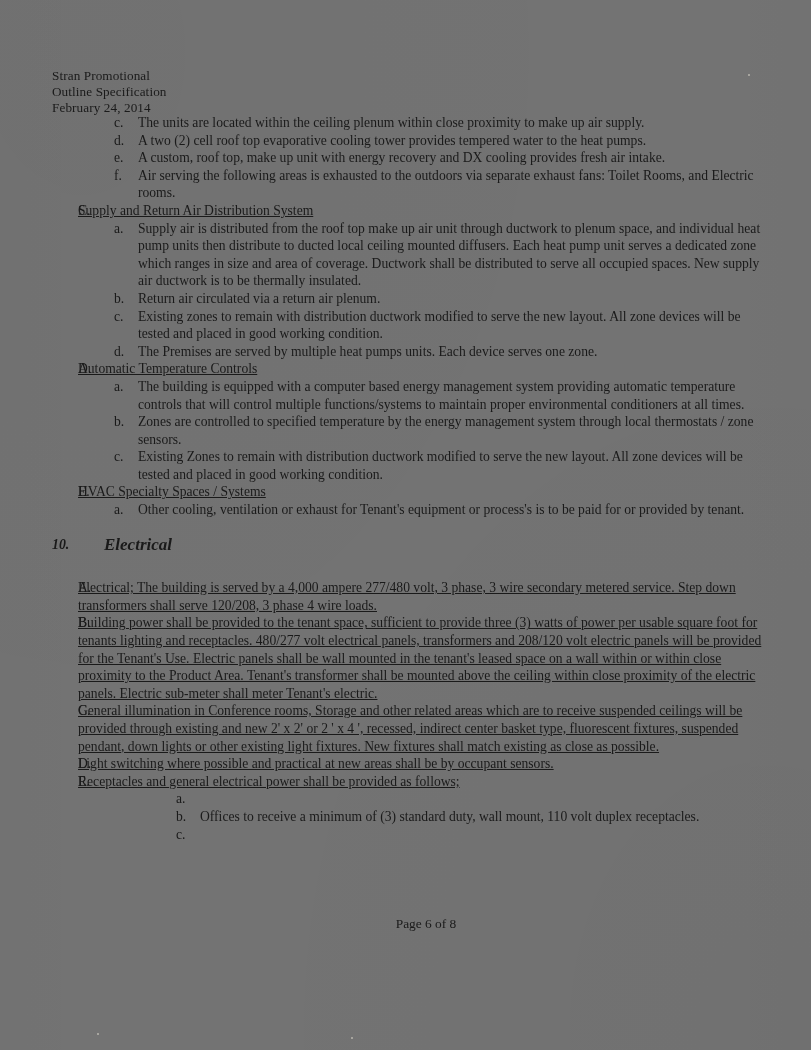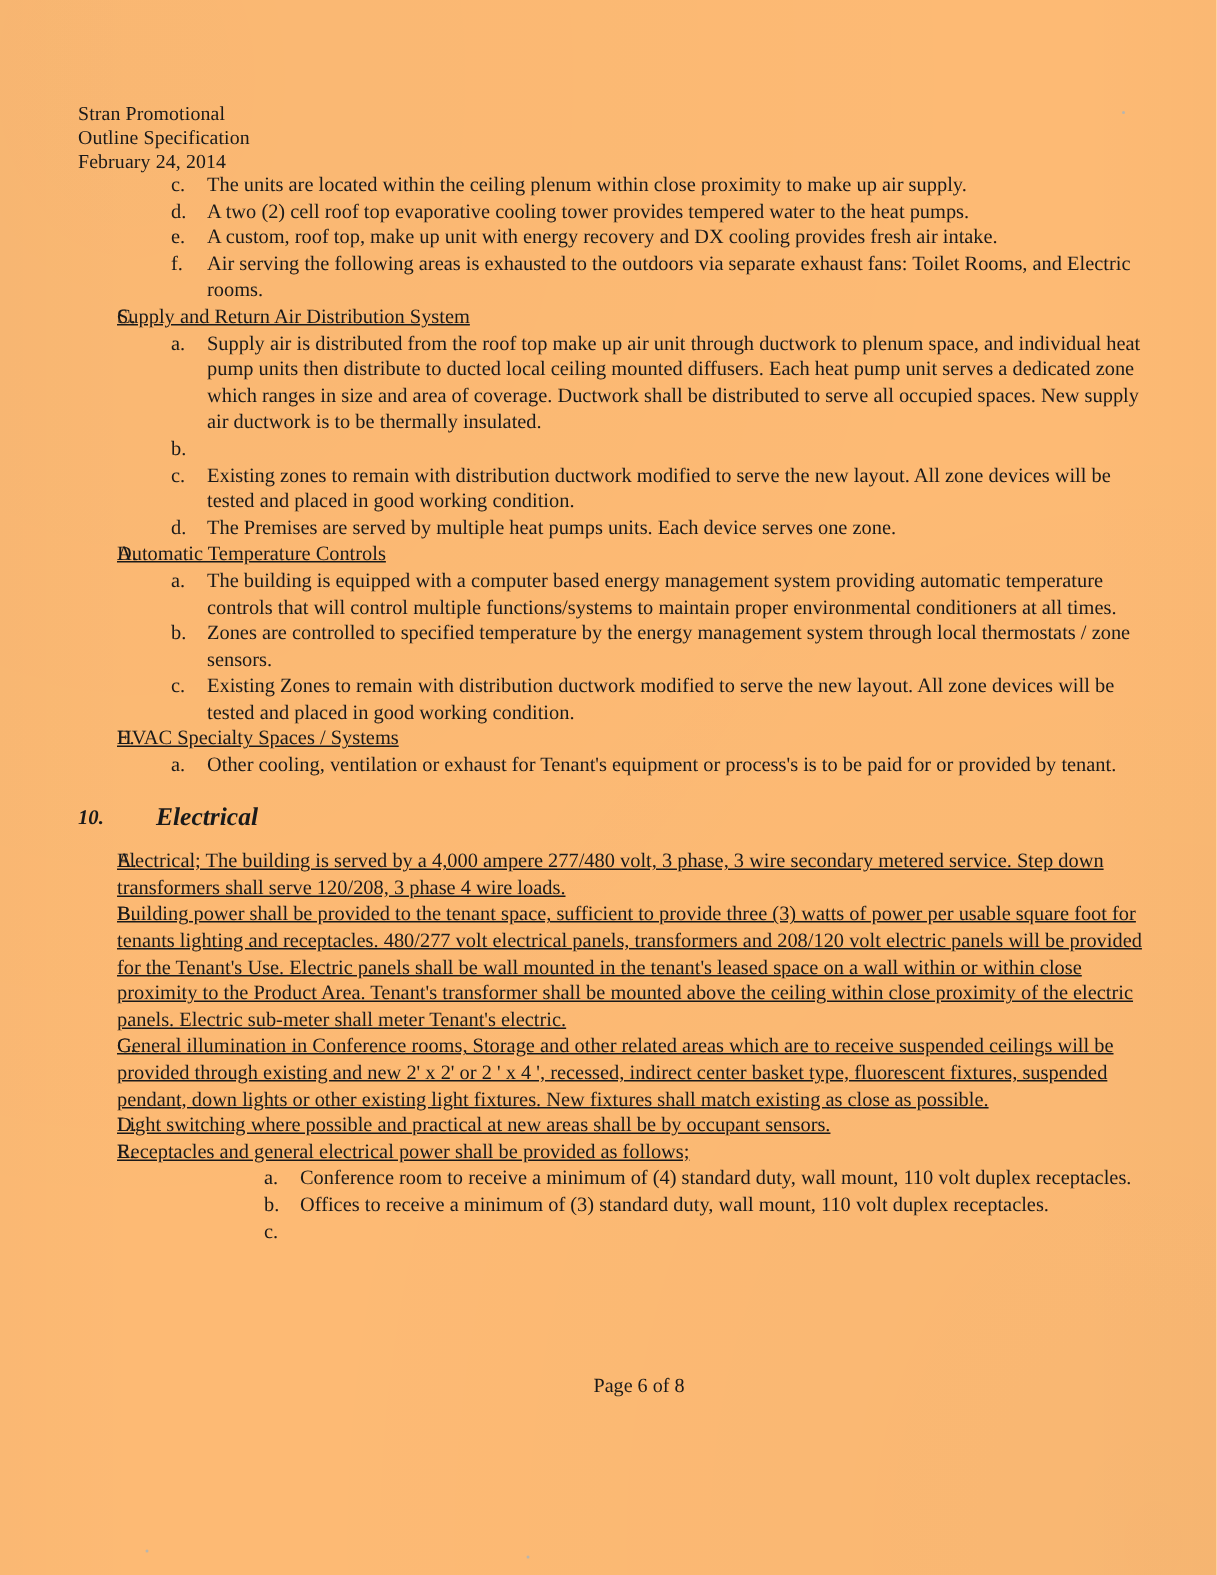--- a/index.html
+++ b/index.html
@@ -12,21 +12,21 @@
     height: 1050px;
     font-family: "Liberation Serif", serif;
     color: #1a1a1a;
     position: relative;
     overflow: hidden;
   }
   .page {
     position: relative;
     width: 811px;
     height: 1050px;
-    background: #fdba74;
+    background: #737373;
   }
   .paper-noise {
     position: absolute;
     inset: 0;
     background:
       radial-gradient(ellipse at 10% 5%, rgba(0,0,0,0.015), rgba(0,0,0,0) 60%),
       radial-gradient(ellipse at 95% 98%, rgba(0,0,0,0.02), rgba(0,0,0,0) 55%),
       linear-gradient(90deg, rgba(0,0,0,0.012) 0%, rgba(0,0,0,0) 12%, rgba(0,0,0,0) 88%, rgba(0,0,0,0.012) 100%);
     pointer-events: none;
   }
@@ -89,21 +89,21 @@
   .lvl3 > .marker {
     width: 24px;
     flex: 0 0 24px;
   }
   .lvl3 > .text {
     flex: 1 1 auto;
   }
   .section-heading {
     display: flex;
     margin-top: 17px;
-    margin-bottom: 12px;
+    margin-bottom: 26px;
   }
   .section-heading .num {
     width: 52px;
     flex: 0 0 52px;
     font-weight: bold;
     font-style: italic;
     font-size: 13.8px;
   }
   .section-heading .title {
     font-weight: bold;
@@ -167,20 +167,21 @@
       <div class="lvl1">
         <div class="marker">C.</div>
         <div class="text">Supply and Return Air Distribution System</div>
       </div>
       <div class="lvl2">
         <div class="marker">a.</div>
         <div class="text">Supply air is distributed from the roof top make up air unit through ductwork to plenum space, and individual heat pump units then distribute to ducted local ceiling mounted diffusers. Each heat pump unit serves a dedicated zone which ranges in size and area of coverage. Ductwork shall be distributed to serve all occupied spaces. New supply air ductwork is to be thermally insulated.</div>
       </div>
       <div class="lvl2">
         <div class="marker">b.</div>
+        <div class="text">Return air circulated via a return air plenum.</div>
       </div>
       <div class="lvl2">
         <div class="marker">c.</div>
         <div class="text">Existing zones to remain with distribution ductwork modified to serve the new layout. All zone devices will be tested and placed in good working condition.</div>
       </div>
       <div class="lvl2">
         <div class="marker">d.</div>
         <div class="text">The Premises are served by multiple heat pumps units. Each device serves one zone.</div>
       </div>
 
@@ -231,21 +232,20 @@
         <div class="marker">D.</div>
         <div class="text">Light switching where possible and practical at new areas shall be by occupant sensors.</div>
       </div>
       <div class="lvl1">
         <div class="marker">E.</div>
         <div class="text">Receptacles and general electrical power shall be provided as follows;</div>
       </div>
 
       <div class="lvl3">
         <div class="marker">a.</div>
-        <div class="text">Conference room to receive a minimum of (4) standard duty, wall mount, 110 volt duplex receptacles.</div>
       </div>
       <div class="lvl3">
         <div class="marker">b.</div>
         <div class="text">Offices to receive a minimum of (3) standard duty, wall mount, 110 volt duplex receptacles.</div>
       </div>
       <div class="lvl3">
         <div class="marker">c.</div>
       </div>
 
     </div>

